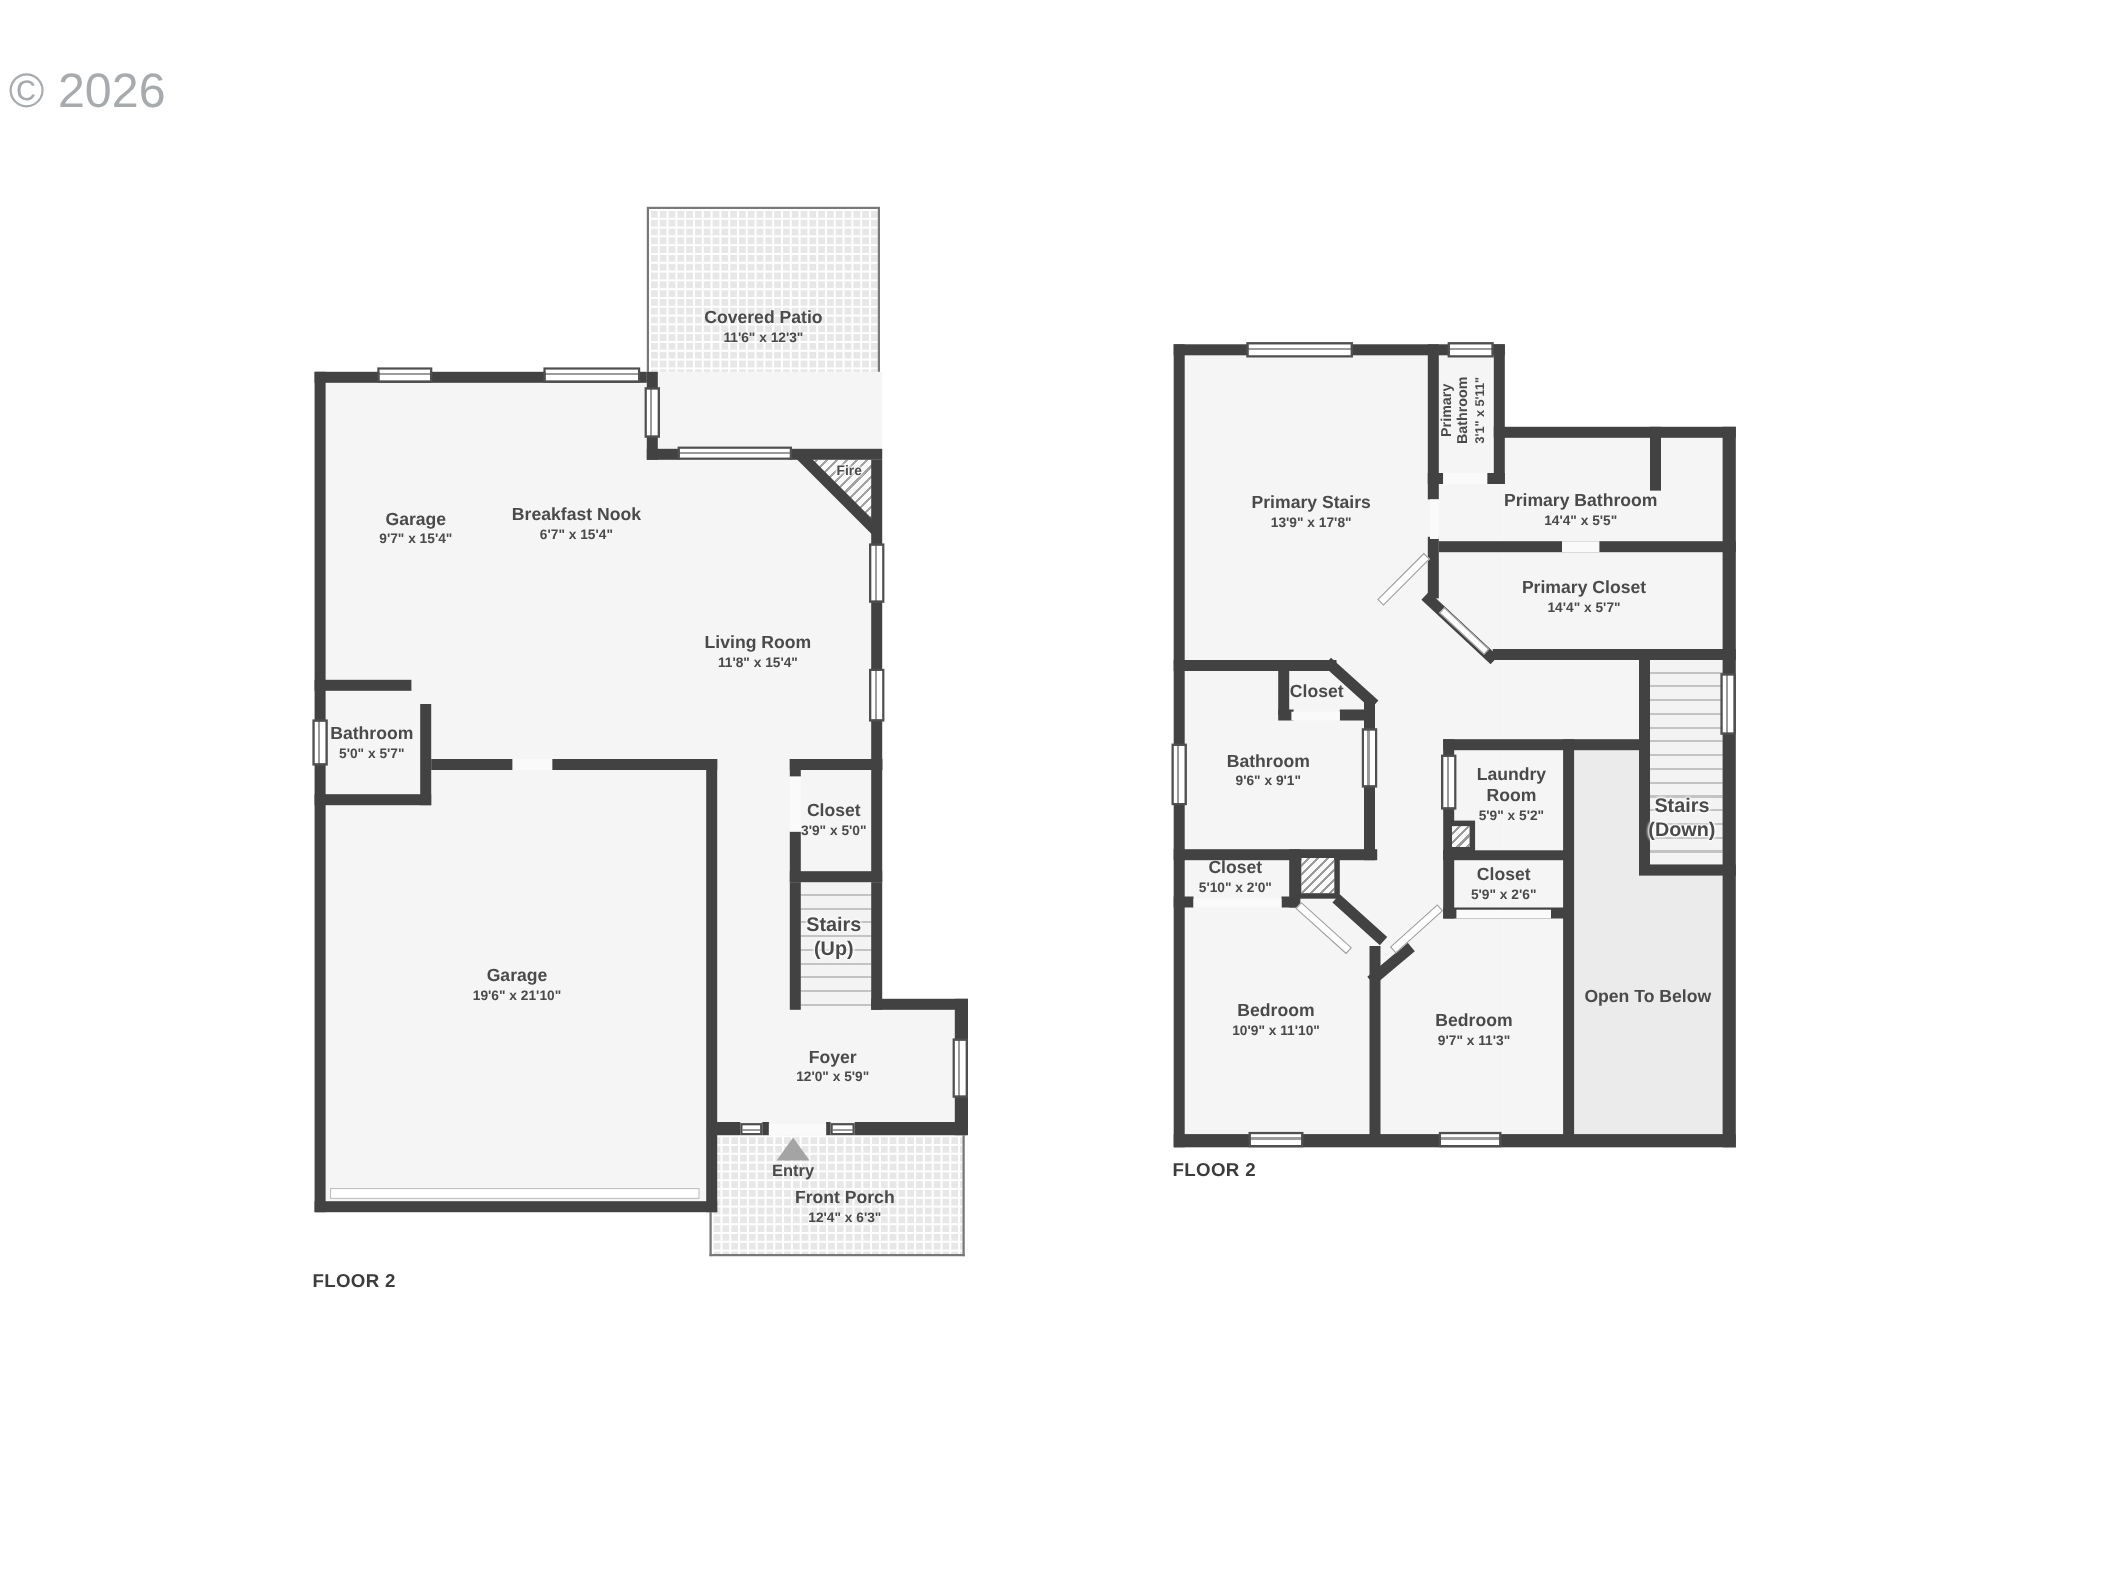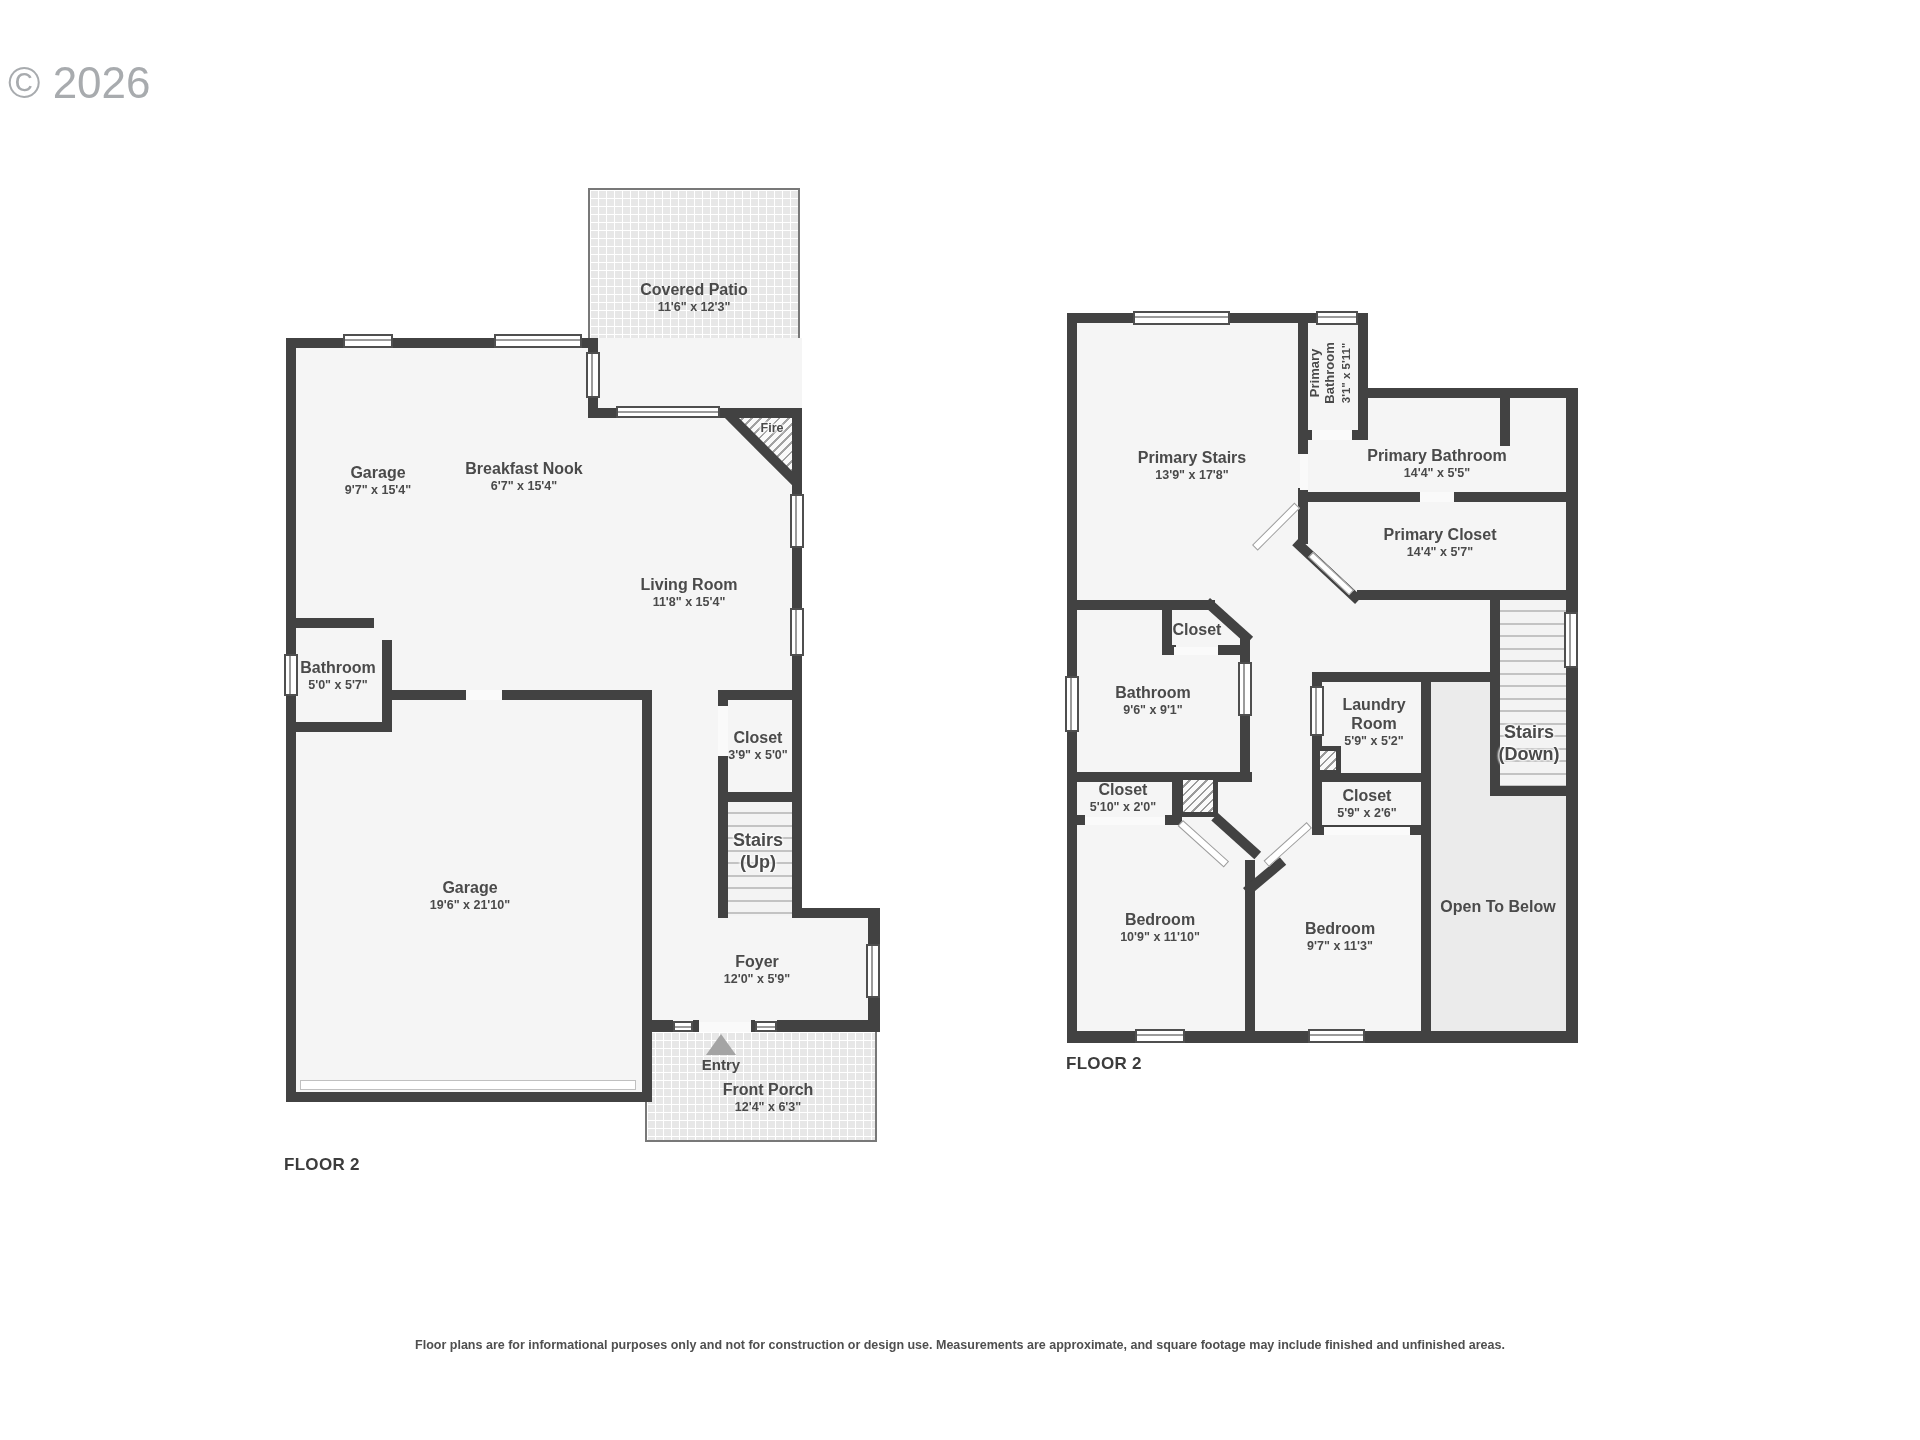--- a/index.html
+++ b/index.html
@@ -267,15 +267,14 @@
   </div>
   <div class="lbl" style="left:1340px;top:919px;">
     <span class="n">Bedroom</span>
     <span class="d">9'7" x 11'3"</span>
   </div>
   <div class="lbl" style="left:1498px;top:897px;">
     <span class="n">Open To Below</span>
   </div>
   <div class="floorlbl" style="left:1066px;top:1054px;">FLOOR 2</div>
 
-  <div class="footer">Floor plans are for informational purposes only and not for construction or design use. Measurements are approximate, and square footage may include finished and unfinished areas.</div>
 
 </div>
 
 </body></html>

